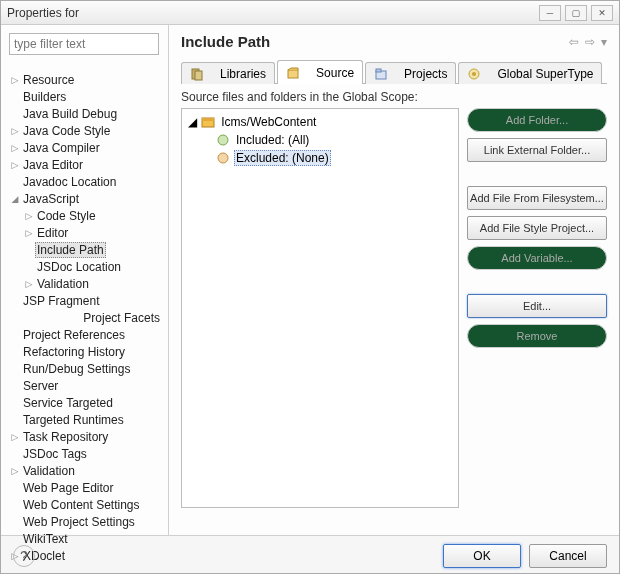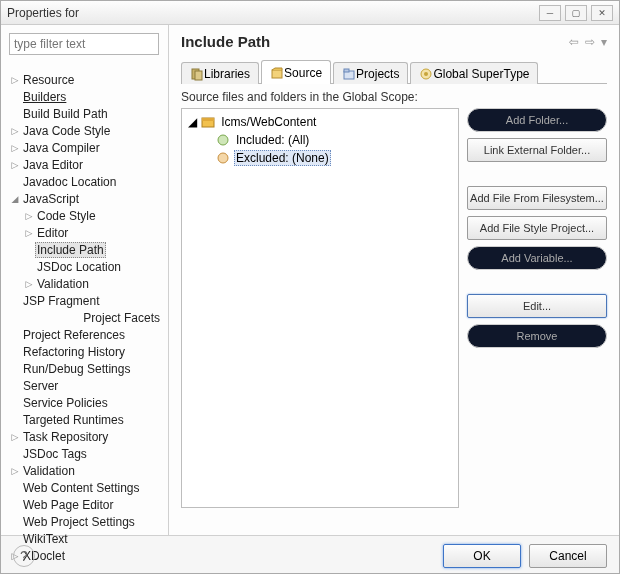--- a/index.html
+++ b/index.html
@@ -15,33 +15,33 @@
 .tree .node { display: flex; align-items: center; height: 17px; white-space: nowrap; cursor: default; }
 .tree .twist { width: 12px; text-align: center; color: #888; font-size: 9px; display: inline-block; user-select: none; }
 .tree .label { padding: 0 2px; }
 .tree .selected .label { background: #e5e5e5; border: 1px dotted #888; padding: 0 1px; }
 .right { flex: 1; padding: 8px 12px 6px 12px; position: relative; background: #fdfdfd; }
 .heading-row { display: flex; align-items: center; margin-bottom: 10px; }
 .heading { font-size: 15px; font-weight: bold; color: #2a2a2a; }
 .nav-arrows { margin-left: auto; display: flex; gap: 6px; color: #999; font-size: 13px; }
 .nav-arrows span { cursor: default; }
 .tabs { display: flex; border-bottom: 1px solid #b9b9b9; height: 24px; }
-.tab { display: flex; align-items: center; gap: 0; border: 1px solid #b9b9b9; border-bottom: none; padding: 0 8px; margin-right: 2px; background: #f1f1f1; height: 22px; margin-top: 2px; border-radius: 3px 3px 0 0; cursor: default; }
+.tab { display: flex; align-items: center; gap: 16px; border: 1px solid #b9b9b9; border-bottom: none; padding: 0 8px; margin-right: 2px; background: #f1f1f1; height: 22px; margin-top: 2px; border-radius: 3px 3px 0 0; cursor: default; }
 .tab.active { background: #fff; height: 24px; margin-top: 0; position: relative; z-index: 2; }
 .tab .icon { width: 14px; height: 14px; display: inline-flex; align-items: center; justify-content: center; }
 .subhead { margin: 6px 0 4px 0; color: #333; }
 .midrow { display: flex; gap: 8px; }
 .treebox { flex: 1; height: 400px; border: 1px solid #bdbdbd; background: #fff; padding: 4px 6px; }
 .treebox .row { display: flex; align-items: center; height: 18px; gap: 4px; }
 .treebox .row.sel .txt { background: #dfe8f6; border: 1px dotted #6a8bbf; padding: 0 1px; }
 .treebox .txt { padding: 0 2px; }
 .btncol { width: 140px; display: flex; flex-direction: column; gap: 6px; }
 .btn { height: 24px; border: 1px solid #9a9a9a; background: linear-gradient(#fdfdfd,#e6e6e6); color: #333; text-align: center; line-height: 22px; border-radius: 2px; cursor: default; font-size: 11px; }
 .btn.primary { border: 1px solid #4a76b8; box-shadow: 0 0 2px #7aa7e8; }
-.btn.disabled { color: #aaa; border-color: #cfcfcf; background: #0f172a; border-radius: 12px; }
+.btn.disabled { color: #aaa; border-color: #cfcfcf; background: #14532d; border-radius: 12px; }
 .spacer12 { height: 12px; }
 .footer { height: 40px; border-top: 1px solid #d0d0d0; display: flex; align-items: center; padding: 0 12px; background: #f6f6f6; }
 .help { width: 22px; height: 22px; border: 1px solid #bbb; border-radius: 11px; text-align: center; line-height: 20px; color: #666; font-size: 14px; }
 .footer .fbtns { margin-left: auto; display: flex; gap: 8px; }
 .fbtn { width: 78px; height: 24px; border: 1px solid #9a9a9a; background: linear-gradient(#fdfdfd,#e6e6e6); text-align: center; line-height: 22px; border-radius: 2px; }
 .fbtn.primary { border: 1px solid #3d74c7; box-shadow: 0 0 3px #6fa2e8; }
 svg { display: block; }
 </style>
 </head>
 <body>
@@ -56,27 +56,27 @@
 </div>
 
 <div class="content">
   <div class="left">
     <input class="filter" placeholder="type filter text" style="">
     <div class="tree" id="left-tree">
         <div class="node" style="padding-left: 0px;">
           <span class="twist">▷</span>
           <span class="label">Resource</span>
         </div>
-        <div class="node" style="padding-left: 0px; text-decoration: underline;">
+        <div class="node" style="padding-left: 0px;">
           <span class="twist"></span>
           <span class="label">Builders</span>
         </div>
         <div class="node" style="padding-left: 0px;">
           <span class="twist"></span>
-          <span class="label">Build Build Path</span>
+          <span class="label">Java Build Debug</span>
         </div>
         <div class="node" style="padding-left: 0px;">
           <span class="twist">▷</span>
           <span class="label">Java Code Style</span>
         </div>
         <div class="node" style="padding-left: 0px;">
           <span class="twist">▷</span>
           <span class="label">Java Compiler</span>
         </div>
         <div class="node" style="padding-left: 0px;">
@@ -130,45 +130,45 @@
         <div class="node" style="padding-left: 0px;">
           <span class="twist"></span>
           <span class="label">Run/Debug Settings</span>
         </div>
         <div class="node" style="padding-left: 0px;">
           <span class="twist"></span>
           <span class="label">Server</span>
         </div>
         <div class="node" style="padding-left: 0px;">
           <span class="twist"></span>
-          <span class="label">Service Policies</span>
+          <span class="label">Service Targeted</span>
         </div>
         <div class="node" style="padding-left: 0px;">
           <span class="twist"></span>
           <span class="label">Targeted Runtimes</span>
         </div>
         <div class="node" style="padding-left: 0px;">
           <span class="twist">▷</span>
           <span class="label">Task Repository</span>
         </div>
         <div class="node" style="padding-left: 0px;">
           <span class="twist"></span>
           <span class="label">JSDoc Tags</span>
         </div>
         <div class="node" style="padding-left: 0px;">
           <span class="twist">▷</span>
           <span class="label">Validation</span>
         </div>
         <div class="node" style="padding-left: 0px;">
           <span class="twist"></span>
+          <span class="label">Web Page Editor</span>
+        </div>
+        <div class="node" style="padding-left: 0px;">
+          <span class="twist"></span>
           <span class="label">Web Content Settings</span>
-        </div>
-        <div class="node" style="padding-left: 0px;">
-          <span class="twist"></span>
-          <span class="label">Web Page Editor</span>
         </div>
         <div class="node" style="padding-left: 0px;">
           <span class="twist"></span>
           <span class="label">Web Project Settings</span>
         </div>
         <div class="node" style="padding-left: 0px;">
           <span class="twist"></span>
           <span class="label">WikiText</span>
         </div>
         <div class="node" style="padding-left: 0px;">

